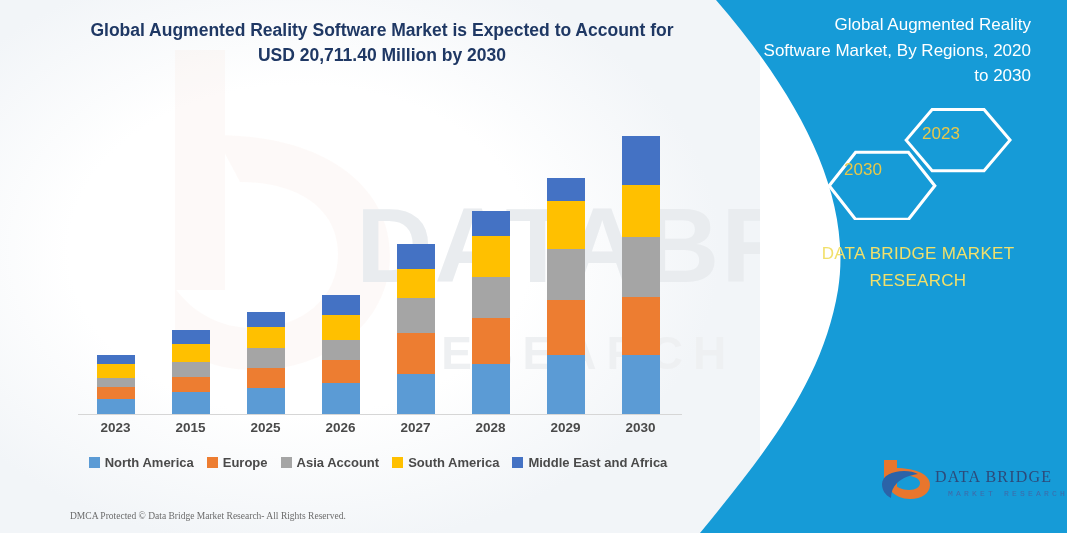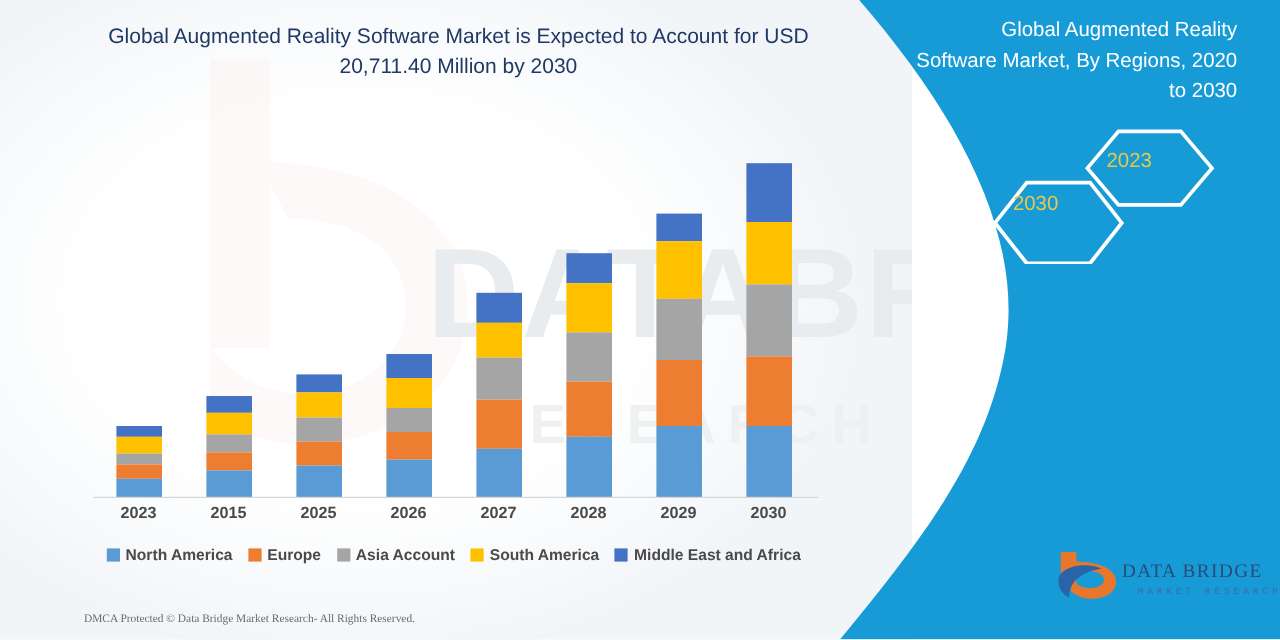--- a/index.html
+++ b/index.html
@@ -35,21 +35,21 @@
   }
   #wm-text .l2 {
     position:absolute; left:398px; top:330px;
     font-size:46px; font-weight:700; letter-spacing:10px;
     color:#eef0f2; white-space:nowrap; line-height:1;
   }
 
   #title {
     position:absolute; left:72px; top:18px; width:620px;
     text-align:center; font-size:17.5px; line-height:1.42;
-    color:#1f3864; font-weight:400;
+    color:#1f3864; font-weight:700;
   }
 
   
   #chart { position:absolute; left:78px; top:110px; width:600px; height:305px; }
   #plot  { position:absolute; left:0; top:0; right:0; bottom:0; }
   #baseline {
     position:absolute; left:0; right:-4px; bottom:0; height:1px; background:#d6d6d6;
   }
   .bar-slot {
     position:absolute; bottom:0; width:66px;
@@ -250,20 +250,24 @@
     <svg width="419" height="120" viewBox="0 0 419 120">
 
       <polygon points="252,34 274,8 318,8 340,34 318,60 274,60" fill="none" stroke="#ffffff" stroke-width="2.6" transform="translate(8,0) scale(1.18) translate(-40,0)"></polygon>
 
       <polygon points="186,72 208,44 252,44 274,72 252,100 208,100" fill="none" stroke="#ffffff" stroke-width="2.6" transform="translate(6,-3) scale(1.2) translate(-40,2)"></polygon>
     </svg>
     <div class="hex-lbl" style="left:180px; top:60px;">2030</div>
     <div class="hex-lbl" style="left:258px; top:24px;">2023</div>
   </div>
 
+  <div id="brand">
+    <span>DATA BRIDGE MARKET</span><br>
+    <span>RESEARCH</span>
+  </div>
 
   <div id="logo">
     <svg width="52" height="46" viewBox="0 0 52 46">
       <path d="M4 2 L17 2 L17 30 L4 30 Z" fill="#E8762D"></path>
       <path d="M14 10 C38 10 50 17 50 27 C50 35 42 41 30 41 C22 41 16 38 12 34 L12 24 C16 29 22 32 29 32 C36 32 40 29 40 25 C40 20 33 17 18 17 Z" fill="#E8762D"></path>
       <path d="M2 26 C2 18 12 13 24 13 C30 13 34 14 38 16 C30 17 22 20 17 25 C13 29 11 34 11 40 C5 37 2 32 2 26 Z" fill="#2B63A8"></path>
     </svg>
     <div id="logo-t1">DATA BRIDGE</div>
     <div id="logo-t2">MARKET RESEARCH</div>
   </div>

